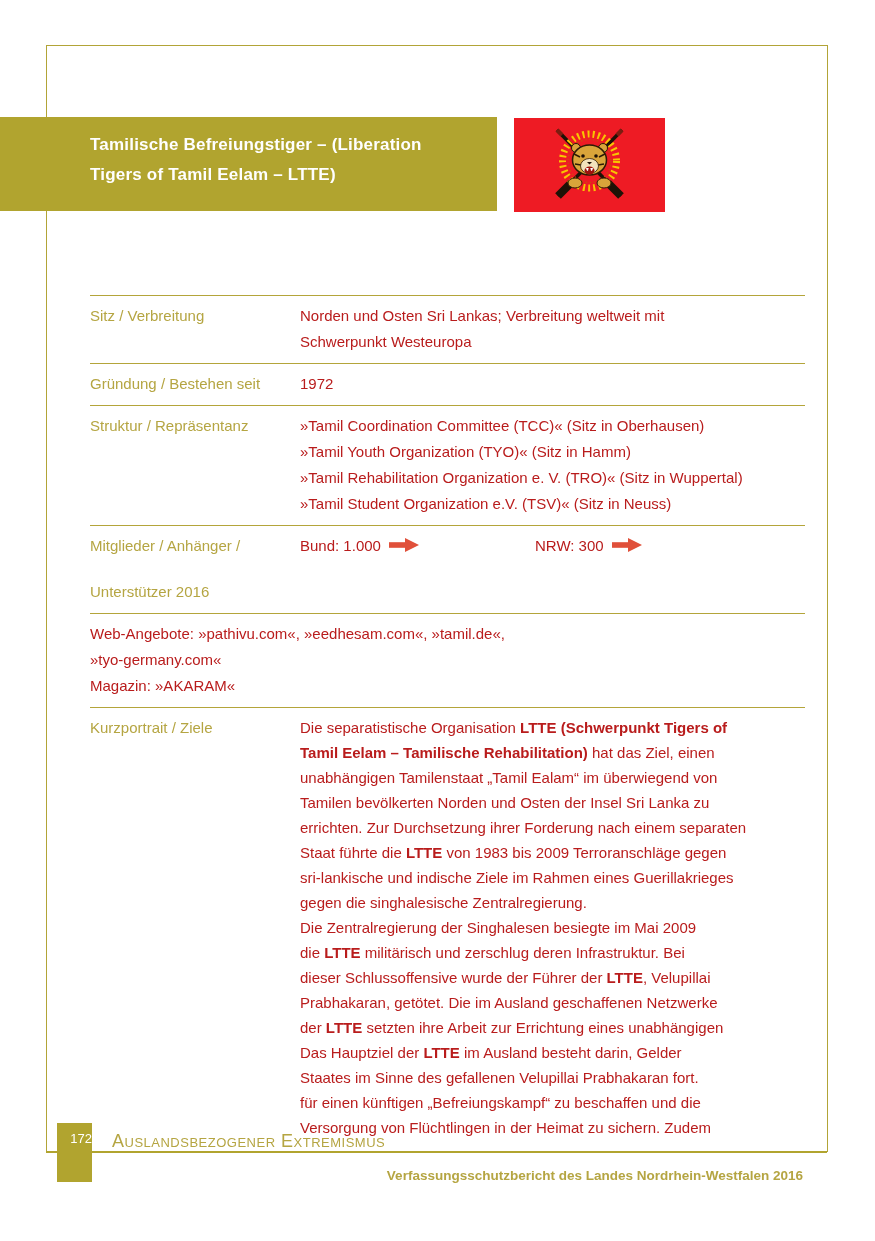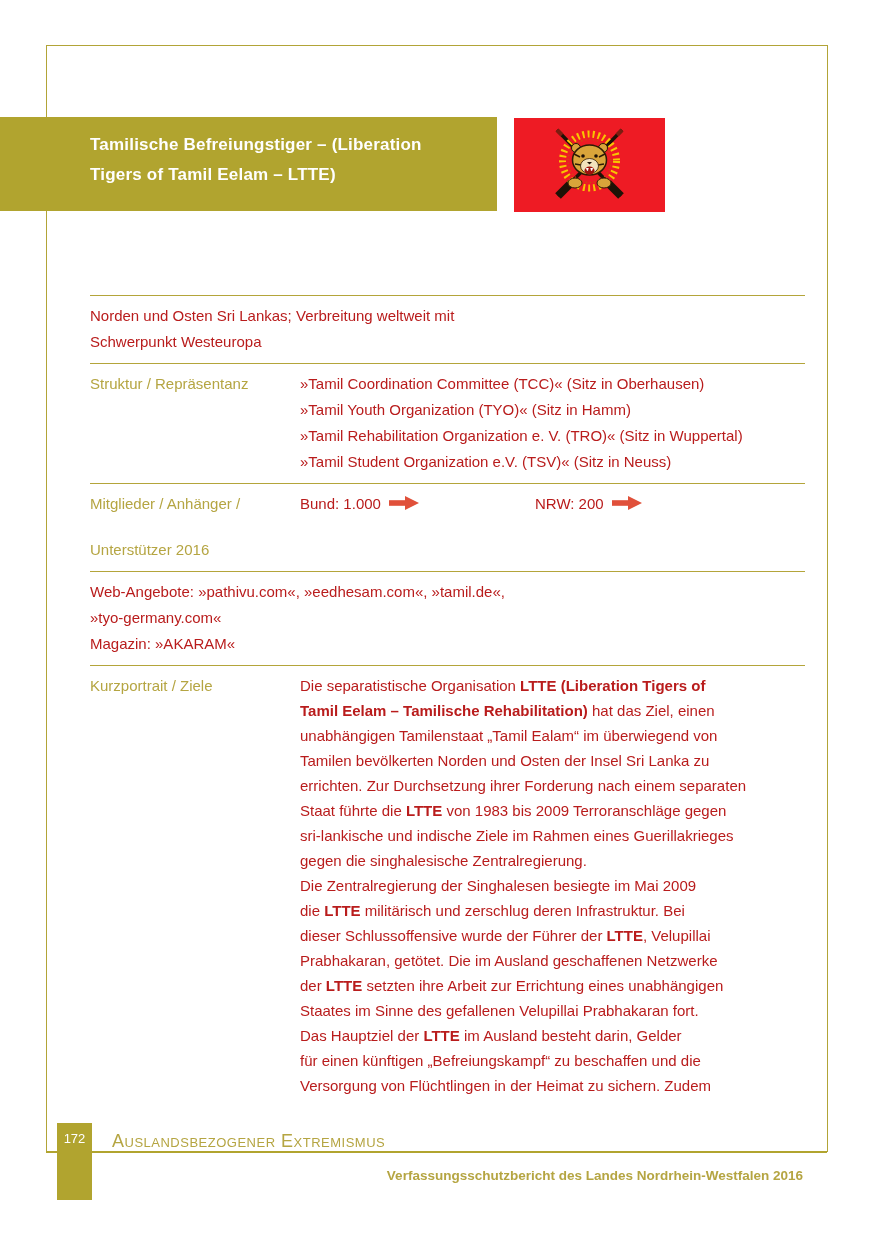--- a/index.html
+++ b/index.html
@@ -32,22 +32,22 @@
   .row .label.spread .label-line + .label-line { margin-top: 20px; }
   .row .content { flex: 1; font-size: 15px; line-height: 26px; color: #b91c1c; }
   .row.tight .content { line-height: 25px; }
   .line { white-space: nowrap; }
   .b { font-weight: bold; }
   .member-group { display: inline-block; min-width: 235px; }
   .arrow { display: inline-block; margin-left: 8px; vertical-align: -1px; }
 
   
   .page-tab {
-    position: absolute; left: 57px; top: 1123px; width: 35px; height: 77px;
-    background: #b1a42f; z-index: 4; text-align: center;
+    position: absolute; left: 57px; top: 1123px; width: 35px; height: 59px;
+    background: #b1a42f; z-index: 4; text-align: right;
   }
   .page-tab span { display: inline-block; margin-top: 8px; color: #ffffff; font-size: 13px; }
   .footer-section {
     position: absolute; left: 112px; top: 1131px; color: #b5a542; font-size: 18px;
     font-variant: small-caps; letter-spacing: 0.5px; z-index: 4;
   }
   .footer-rule { position: absolute; left: 46px; top: 1151px; width: 781px; height: 2px; background: #b1a42f; z-index: 5; }
   .footer-report {
     position: absolute; right: 72px; top: 1168px; color: #b5a542; font-size: 13.5px; z-index: 4; font-weight: bold;
   }
@@ -91,23 +91,34 @@
       <circle cx="82" cy="38" r="1.8" fill="#1e1206"></circle>
       <ellipse cx="75.5" cy="48" rx="9" ry="7.5" fill="#f2e3bc" stroke="#2e1a05" stroke-width="0.8"></ellipse>
       <path d="M73 44 h5 l-2.5 2.5 z" fill="#1e1206"></path>
       <ellipse cx="75.5" cy="52.5" rx="5" ry="4" fill="#9e120c"></ellipse>
       <path d="M72 50 l1.5 3 1-3 M79 50 l-1.5 3 -1-3" fill="#ffffff" stroke="#ffffff" stroke-width="0.5"></path>
     </svg>
   </div>
 
   <div class="info-table" id="info-table">
       <div class="row">
+        <div class="label">
+          <div class="label-line">Sitz / Verbreitung</div>
+        </div>
         <div class="content">
           <div class="line"><span>Norden und Osten Sri Lankas; Verbreitung weltweit mit</span></div>
           <div class="line"><span>Schwerpunkt Westeuropa</span></div>
+        </div>
+      </div>
+      <div class="row">
+        <div class="label">
+          <div class="label-line">Gründung / Bestehen seit</div>
+        </div>
+        <div class="content">
+          <div class="line"><span>1972</span></div>
         </div>
       </div>
       <div class="row">
         <div class="label">
           <div class="label-line">Struktur / Repräsentanz</div>
         </div>
         <div class="content">
           <div class="line"><span>»Tamil Coordination Committee (TCC)« (Sitz in Oberhausen)</span></div>
           <div class="line"><span>»Tamil Youth Organization (TYO)« (Sitz in Hamm)</span></div>
           <div class="line"><span>»Tamil Rehabilitation Organization e. V. (TRO)« (Sitz in Wuppertal)</span></div>
@@ -116,53 +127,53 @@
       </div>
       <div class="row">
         <div class="label spread">
           <div class="label-line">Mitglieder / Anhänger /</div>
           <div class="label-line">Unterstützer 2016</div>
         </div>
         <div class="content">
           <div class="line members"><span class="member-group"><span>Bund: 1.000</span><span class="arrow"><svg width="30" height="14" viewBox="0 0 30 14" xmlns="http://www.w3.org/2000/svg">
                   <rect x="0" y="4.2" width="16" height="5.6" fill="#e0503a"></rect>
                   <polygon points="16,0 30,7 16,14" fill="#e0503a"></polygon>
-                </svg></span></span><span class="member-group"><span>NRW: 200</span><span class="arrow"><svg width="30" height="14" viewBox="0 0 30 14" xmlns="http://www.w3.org/2000/svg">
+                </svg></span></span><span class="member-group"><span>NRW: 300</span><span class="arrow"><svg width="30" height="14" viewBox="0 0 30 14" xmlns="http://www.w3.org/2000/svg">
                   <rect x="0" y="4.2" width="16" height="5.6" fill="#e0503a"></rect>
                   <polygon points="16,0 30,7 16,14" fill="#e0503a"></polygon>
                 </svg></span></span></div>
         </div>
       </div>
       <div class="row">
         <div class="content">
           <div class="line"><span>Web-Angebote: »pathivu.com«, »eedhesam.com«, »tamil.de«,</span></div>
           <div class="line"><span>»tyo-germany.com«</span></div>
           <div class="line"><span>Magazin: »AKARAM«</span></div>
         </div>
       </div>
       <div class="row tight">
         <div class="label">
           <div class="label-line">Kurzportrait / Ziele</div>
         </div>
         <div class="content">
-          <div class="line"><span>Die separatistische Organisation </span><span class="b">LTTE (Liberation Tigers of</span></div>
+          <div class="line"><span>Die separatistische Organisation </span><span class="b">LTTE (Schwerpunkt Tigers of</span></div>
           <div class="line"><span class="b">Tamil Eelam – Tamilische Rehabilitation)</span><span> hat das Ziel, einen</span></div>
           <div class="line"><span>unabhängigen Tamilenstaat „Tamil Ealam“ im überwiegend von</span></div>
           <div class="line"><span>Tamilen bevölkerten Norden und Osten der Insel Sri Lanka zu</span></div>
           <div class="line"><span>errichten. Zur Durchsetzung ihrer Forderung nach einem separaten</span></div>
           <div class="line"><span>Staat führte die </span><span class="b">LTTE</span><span> von 1983 bis 2009 Terroranschläge gegen</span></div>
           <div class="line"><span>sri-lankische und indische Ziele im Rahmen eines Guerillakrieges</span></div>
           <div class="line"><span>gegen die singhalesische Zentralregierung.</span></div>
           <div class="line"><span>Die Zentralregierung der Singhalesen besiegte im Mai 2009</span></div>
           <div class="line"><span>die </span><span class="b">LTTE</span><span> militärisch und zerschlug deren Infrastruktur. Bei</span></div>
           <div class="line"><span>dieser Schlussoffensive wurde der Führer der </span><span class="b">LTTE</span><span>, Velupillai</span></div>
           <div class="line"><span>Prabhakaran, getötet. Die im Ausland geschaffenen Netzwerke</span></div>
           <div class="line"><span>der </span><span class="b">LTTE</span><span> setzten ihre Arbeit zur Errichtung eines unabhängigen</span></div>
+          <div class="line"><span>Das Hauptziel der </span><span class="b">LTTE</span><span> im Ausland besteht darin, Gelder</span></div>
           <div class="line"><span>Staates im Sinne des gefallenen Velupillai Prabhakaran fort.</span></div>
-          <div class="line"><span>Das Hauptziel der </span><span class="b">LTTE</span><span> im Ausland besteht darin, Gelder</span></div>
           <div class="line"><span>für einen künftigen „Befreiungskampf“ zu beschaffen und die</span></div>
           <div class="line"><span>Versorgung von Flüchtlingen in der Heimat zu sichern. Zudem</span></div>
         </div>
       </div>
     </div>
 
   <div class="page-tab">
     <span>172</span>
   </div>
   <div class="footer-section">Auslandsbezogener Extremismus</div>

